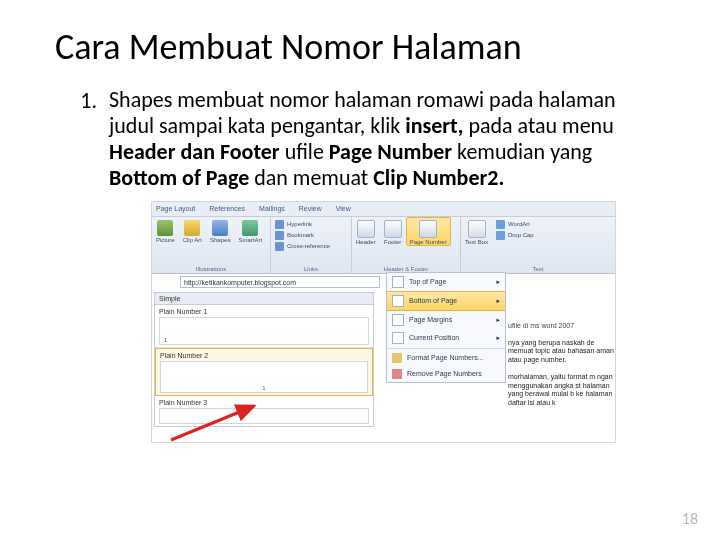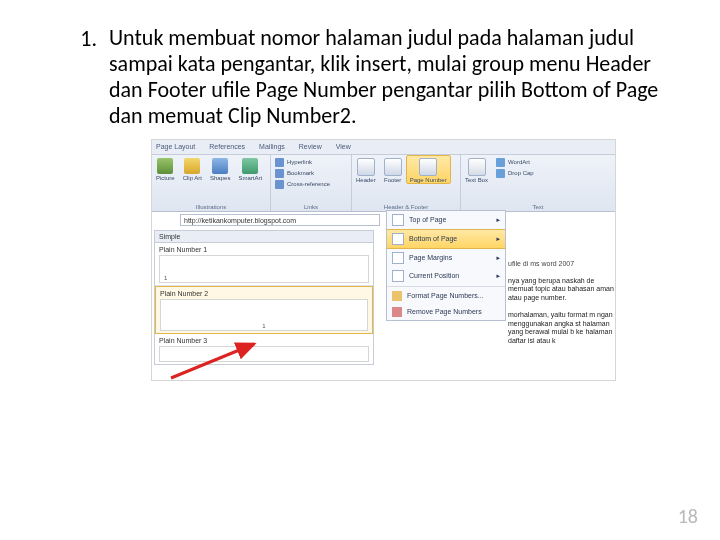--- a/index.html
+++ b/index.html
@@ -31,21 +31,21 @@
     color: #000;
     flex-shrink: 0;
     text-align: right;
     padding-right: 12px;
   }
   .body-text {
     font-size: 22px;
     line-height: 1.18;
     color: #000;
   }
-  .body-text b { font-weight: 400; }
+  .body-text b { font-weight: 700; }
   .figure {
     margin: 10px 0 0 96px;
     width: 465px;
     height: 242px;
     position: relative;
     border: 1px solid #d6d6d6;
     box-sizing: border-box;
     background: #fff;
     font-family: Tahoma, Arial, sans-serif;
   }
@@ -193,33 +193,34 @@
   }
   .bg-title {
     font-size: 7px;
     color: #444;
     margin-bottom: 8px;
   }
   .page-num {
     position: absolute;
     right: 22px;
     bottom: 12px;
-    font-size: 20px;
+    font-size: 16px;
     color: #b9b9b9;
   }
 </style>
 </head>
 <body>
 
 <div class="slide">
+  <h1 class="title">Cara Membuat Nomor Halaman</h1>
 
   <div class="body-row">
     <div class="list-num">1.</div>
     <div class="body-text">
-      <span>Untuk membuat nomor halaman judul pada halaman judul sampai kata pengantar, klik </span><b>insert,</b><span> mulai group menu </span><b>Header dan Footer</b><span> ufile </span><b>Page Number</b><span> pengantar pilih </span><b>Bottom of Page</b><span> dan memuat </span><b>Clip Number2.</b>
+      <span>Shapes membuat nomor halaman romawi pada halaman judul sampai kata pengantar, klik </span><b>insert,</b><span> pada atau menu </span><b>Header dan Footer</b><span> ufile </span><b>Page Number</b><span> kemudian yang </span><b>Bottom of Page</b><span> dan memuat </span><b>Clip Number2.</b>
     </div>
   </div>
 
   <div class="figure">
 
     <div class="ribbon-tabs">
       <span>Page Layout</span>
       <span>References</span>
       <span>Mailings</span>
       <span>Review</span>

